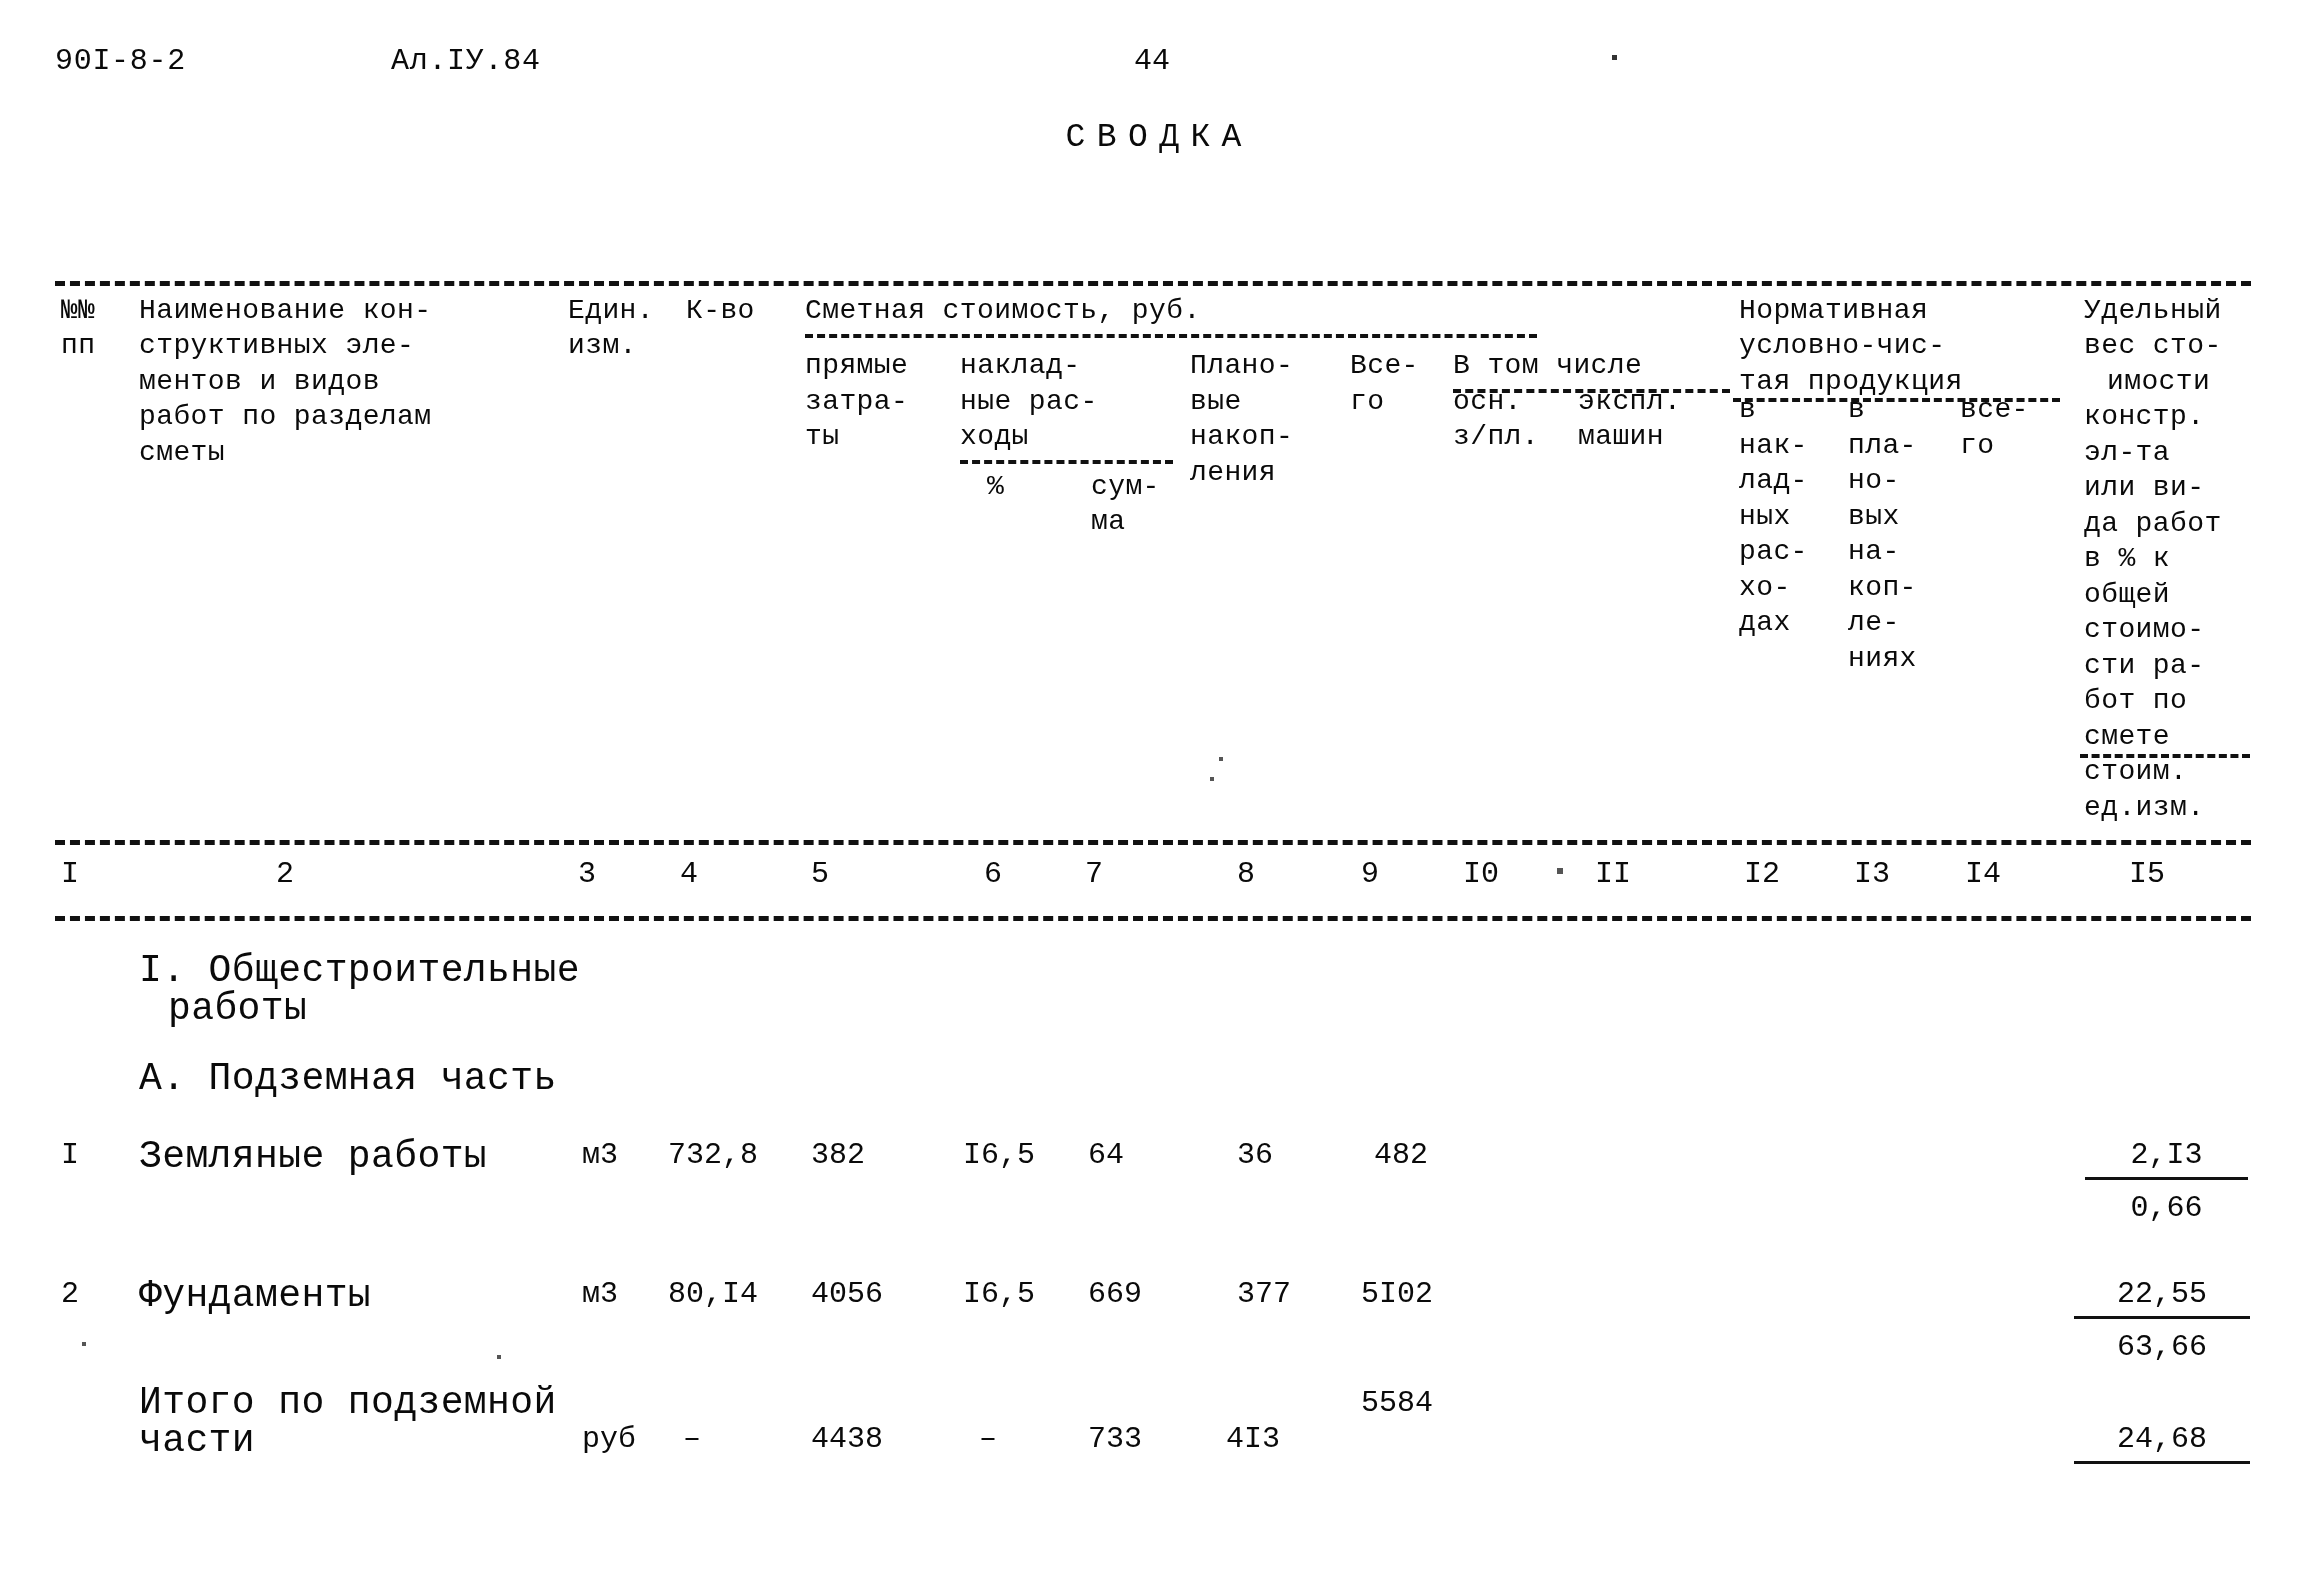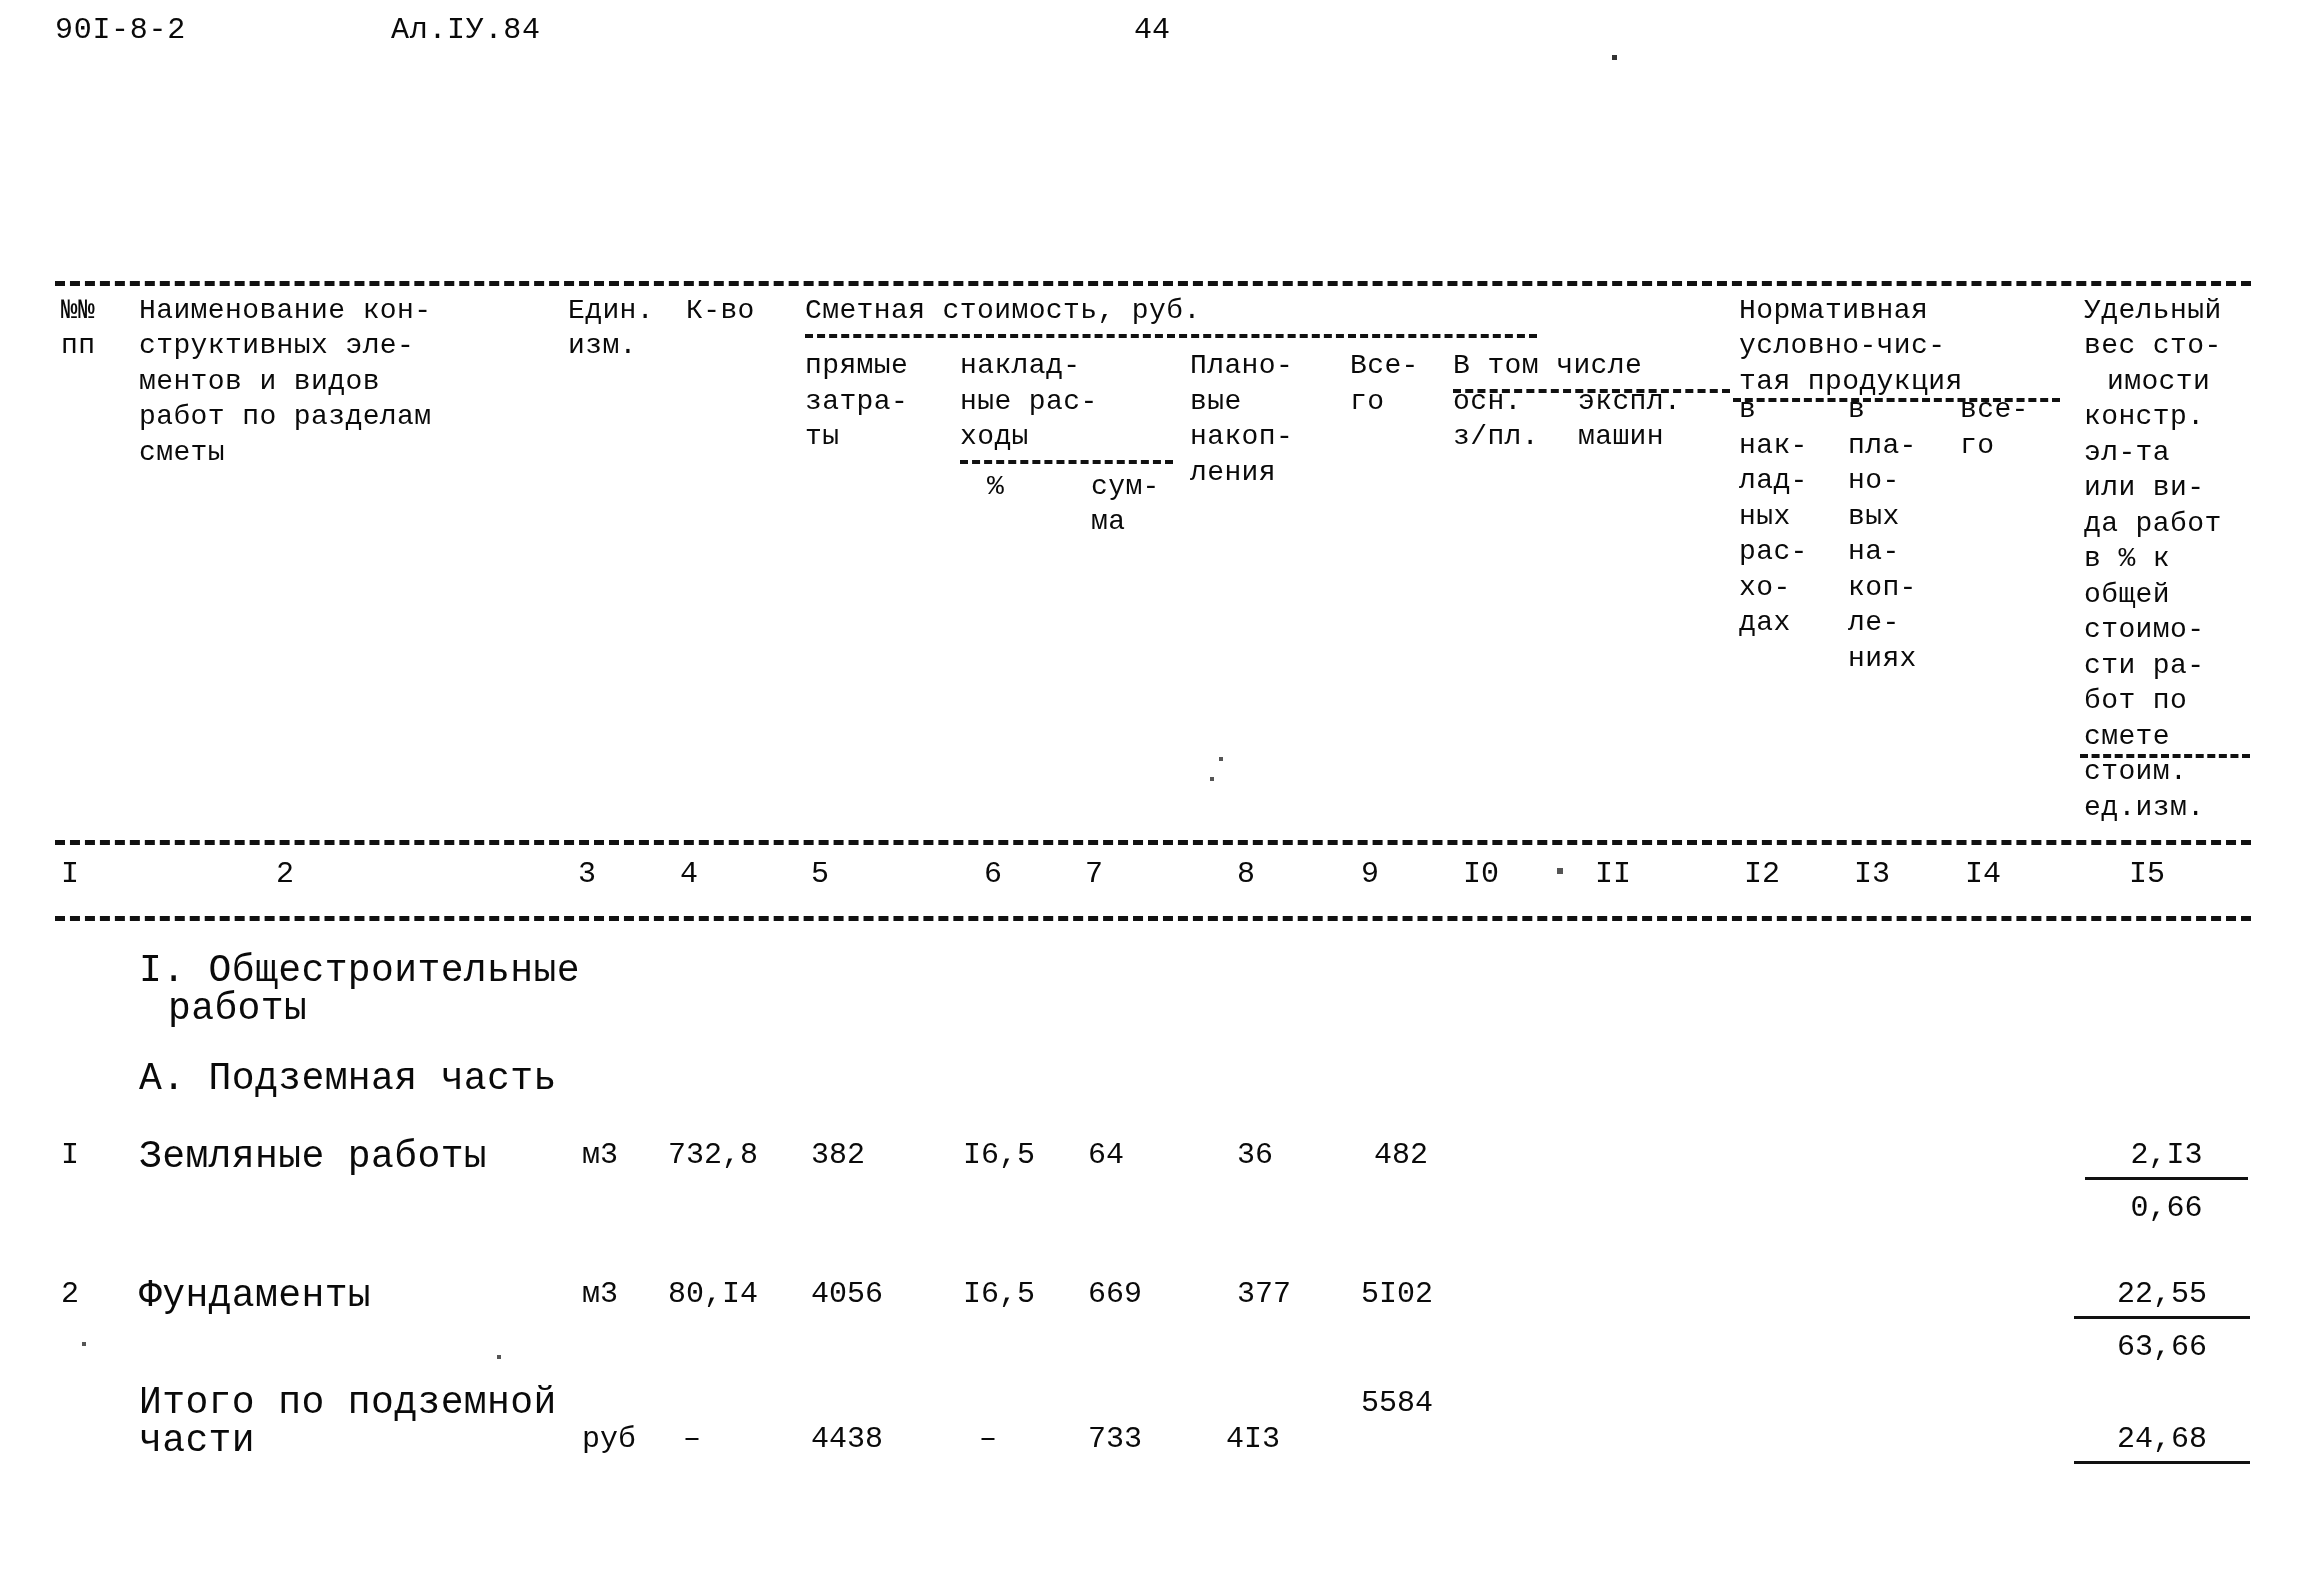--- a/index.html
+++ b/index.html
@@ -17,21 +17,21 @@
   }
   .page {
     position: absolute;
     inset: 0;
     padding: 0;
   }
 
   
   .topline {
     position: absolute;
-    top: 13px;
+    top: 44px;
     left: 0;
     width: 2307px;
     height: 50px;
   }
   .doc-code {
     position: absolute;
     left: 55px;
     top: 0;
     font-size: 30px;
     letter-spacing: 0.7px;
@@ -157,20 +157,21 @@
 
 <div class="page">
 
   <div class="topline">
     <div class="doc-code">90I-8-2</div>
     <div class="album-code">Ал.IУ.84</div>
     <div class="page-no">44</div>
   </div>
   <div class="stray-dot"></div>
 
+  <div class="title-main">СВОДКА</div>
 
   <div class="rule r-top"></div>
   <div class="rule r-nums"></div>
   <div class="rule r-body"></div>
 
   <div class="hcell" style="left:61px;  top:293px;">№№</div>
   <div class="hcell" style="left:61px;  top:328px;">пп</div>
 
   <div class="hcell" style="left:139px; top:293px;">Наименование кон-</div>
   <div class="hcell" style="left:139px; top:328px;">структивных эле-</div>

